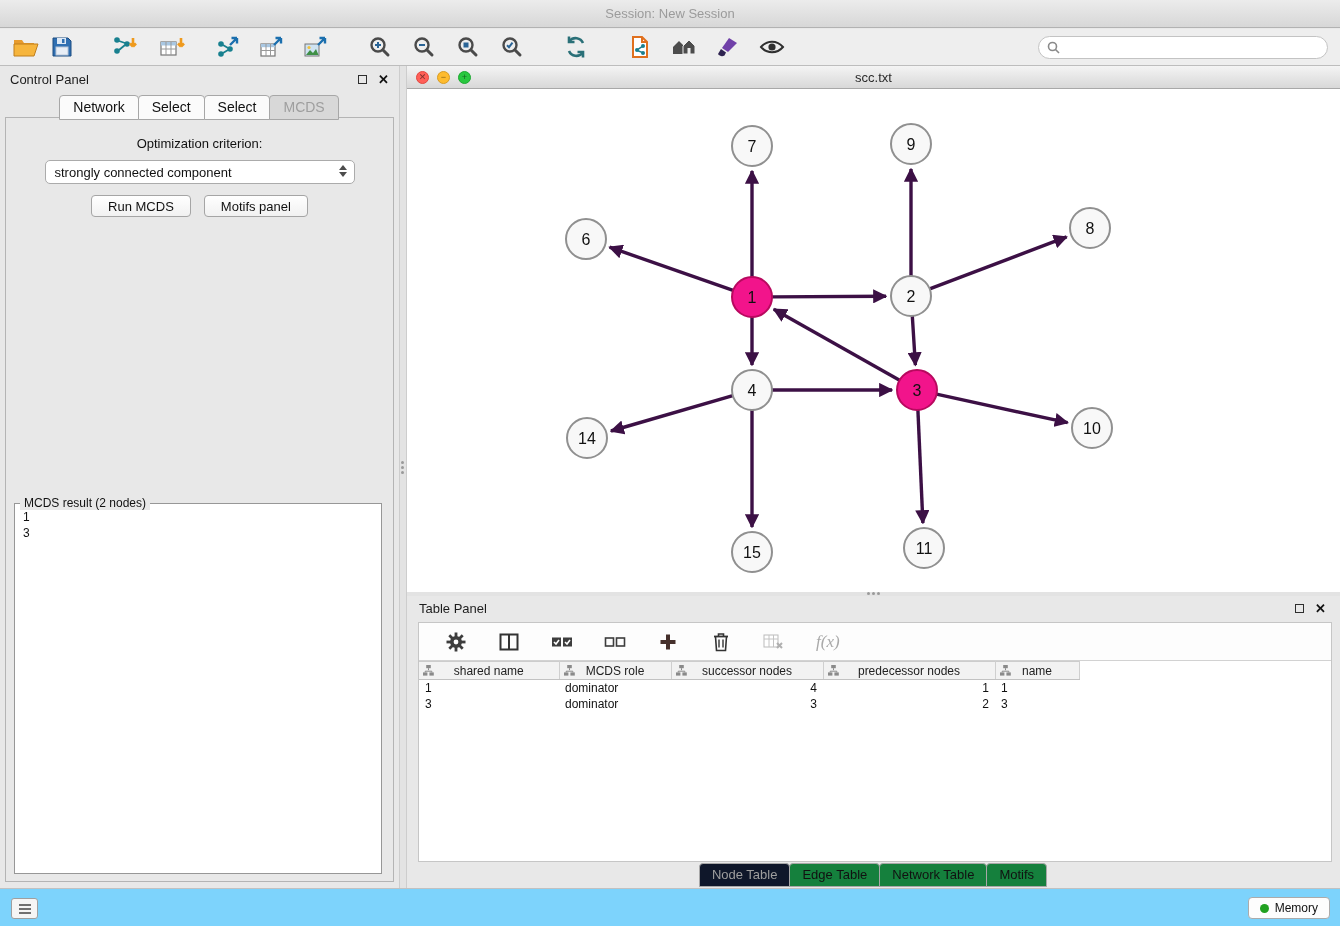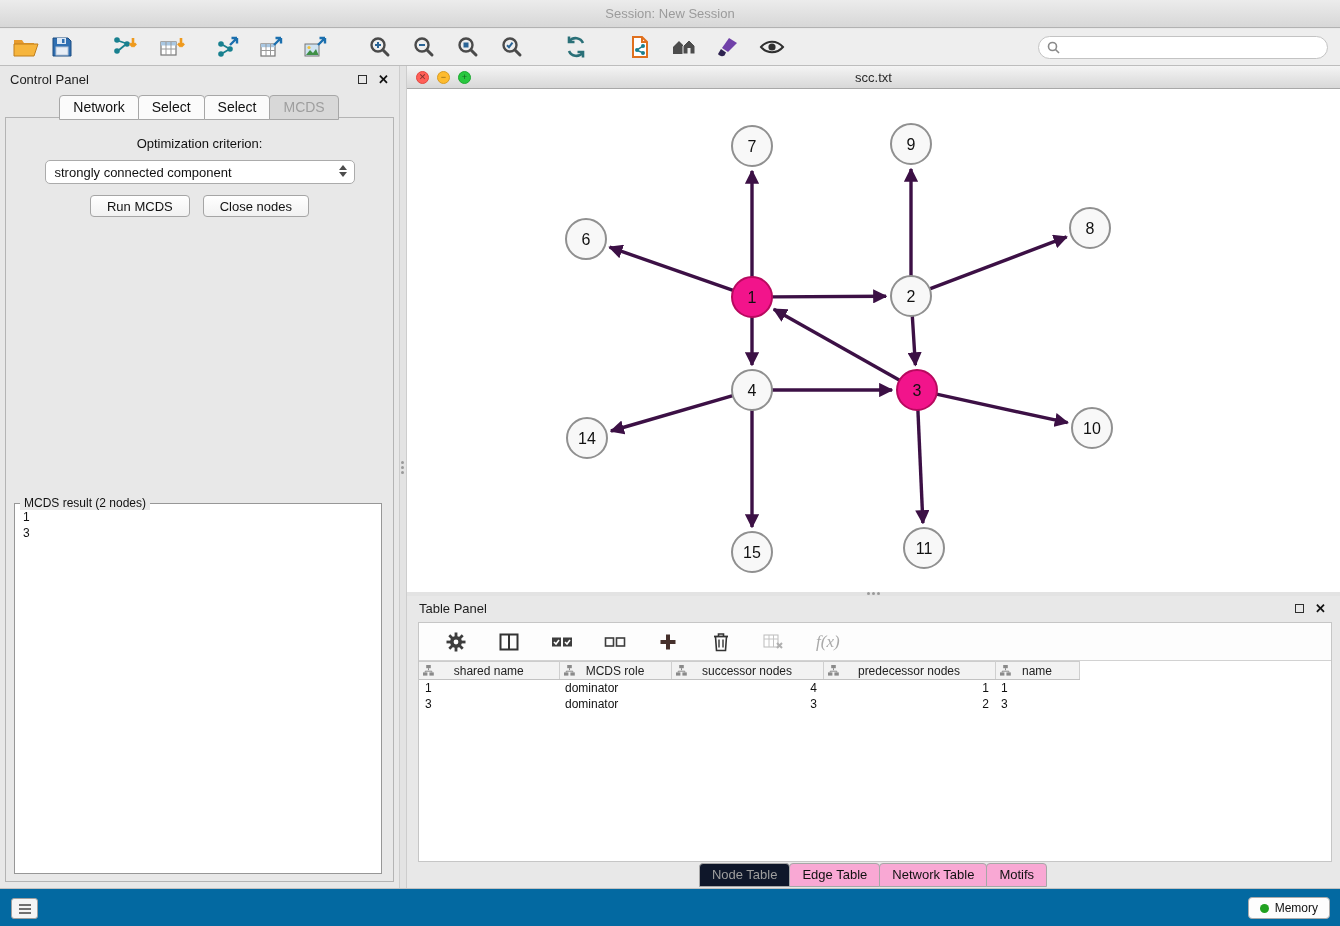--- a/index.html
+++ b/index.html
@@ -84,26 +84,26 @@
   .fx{font-family:"Liberation Serif",serif;font-style:italic;font-size:17px;color:#a9a9a9;width:auto;padding:0 2px;}
   table{border-collapse:collapse;table-layout:fixed;width:100%;font-size:12px;}
   th{height:18px;background:#f2f2f2;border-top:1px solid #cccccc;border-bottom:1px solid #c2c2c2;
     border-right:1px solid #cfcfcf;font-weight:normal;color:#222;padding:0;}
   th .hdr{position:relative;display:flex;align-items:center;justify-content:center;height:100%;}
   th .hdr svg{position:absolute;left:4px;}
   th.cfill{background:#fff;border:none;}
   td{height:16px;padding:0 6px;color:#111;overflow:hidden;white-space:nowrap;}
   td.a-r{text-align:right;}
   .tp-tabs{position:absolute;bottom:1px;left:0;right:0;display:flex;justify-content:center;}
-  .tp-tab{padding:3px 12px 4px;font-size:13px;background:#f9a8d4;color:#111;
+  .tp-tab{padding:3px 12px 4px;font-size:13px;background:#15803d;color:#111;
     border:1px solid #a7a7a7;border-radius:4px 4px 0 0;margin-left:-1px;}
   .tp-tab.active{background:#0f172a;color:#9e9e9e;}
 
   
-  .status-bar{position:absolute;left:0;right:0;bottom:0;height:38px;background:#0369a1;
+  .status-bar{position:absolute;left:0;right:0;bottom:0;height:38px;background:#7dd3fc;
     border-top:1px solid #c1c1c1;}
   .menu-btn{position:absolute;left:11px;top:9px;width:27px;height:21px;background:#f5f5f5;
     border:1px solid #9f9f9f;border-radius:3px;display:flex;align-items:center;justify-content:center;}
   .memory-btn{position:absolute;right:10px;top:8px;height:22px;padding:0 11px;background:#fdfdfd;
     border:1px solid #ababab;border-radius:4px;display:flex;align-items:center;gap:6px;font-size:12px;color:#111;}
   .mem-dot{width:9px;height:9px;border-radius:50%;background:#21a121;display:inline-block;}
 </style>
 </head>
 <body>
 
@@ -259,21 +259,21 @@
     <div class="opt-label">Optimization criterion:</div>
     <div class="combo">
       <span>strongly connected component</span>
       <span class="combo-arrows">
           <i class="tri-up"></i>
           <i class="tri-dn"></i>
         </span>
     </div>
     <div class="btn-row">
       <div class="btn">Run MCDS</div>
-      <div class="btn">Close nodes</div>
+      <div class="btn">Motifs panel</div>
     </div>
     <div class="result-box">
       <div class="result-legend">MCDS result (2 nodes)</div>
       <div class="result-text">1
 3</div>
     </div>
   </div>
 </div>
 
 <div class="v-split">

